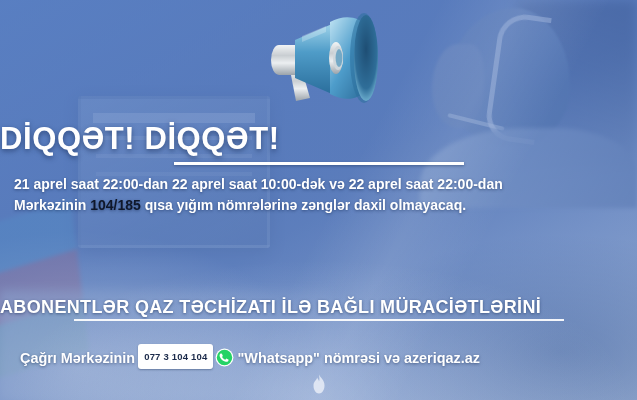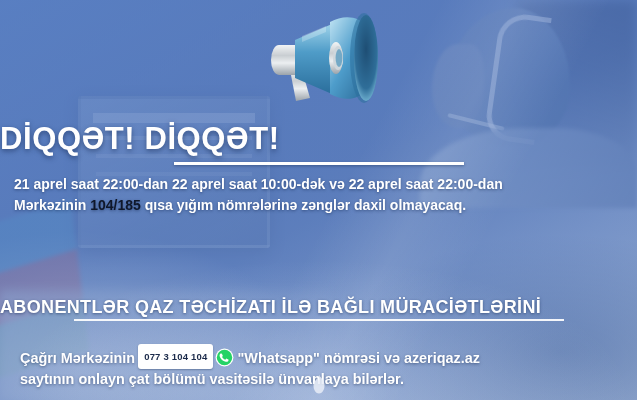--- a/index.html
+++ b/index.html
@@ -299,21 +299,20 @@
 
     <div class="subhead">ABONENTLƏR QAZ TƏCHİZATI İLƏ BAĞLI MÜRACİƏTLƏRİNİ</div>
     <div class="subhead-rule"></div>
 
     <div class="contact">
       <div><span>Çağrı Mərkəzinin</span><span class="phone-badge">077 3 104 104</span><svg class="wa-icon" viewBox="0 0 32 32">
             <circle cx="16" cy="16" r="15" fill="#ffffff"></circle>
             <circle cx="16" cy="16" r="13" fill="#25d366"></circle>
             <path d="M11.6 9.9c-.3-.7-.6-.7-.9-.7h-.7c-.3 0-.7.1-1 .5-.4.4-1.3 1.3-1.3 3.1s1.3 3.6 1.5 3.9c.2.3 2.6 4.1 6.4 5.6 3.1 1.2 3.8 1 4.4.9.7-.1 2.2-.9 2.5-1.8.3-.9.3-1.6.2-1.8-.1-.2-.4-.3-.7-.5-.3-.2-2.2-1.1-2.5-1.2-.3-.1-.6-.2-.8.2-.2.3-.9 1.2-1.1 1.4-.2.2-.4.3-.8.1-.3-.2-1.5-.6-2.8-1.8-1-.9-1.7-2.1-1.9-2.5-.2-.3 0-.5.1-.7.2-.2.3-.4.5-.6.2-.2.2-.3.3-.6.1-.2 0-.4 0-.6-.1-.2-.8-2-1.1-2.7z" fill="#ffffff"></path>
           </svg><span>"Whatsapp" nömrəsi və azeriqaz.az</span></div>
-      <div>saytının onlayn çat bölümü vasitəsilə ünvanlaya bilərlər.</div>
     </div>
   </div>
 
   <svg class="flame" viewBox="0 0 16 20">
     <path d="M8 0.5 C9.6 4 13.5 6 13.5 11.5 C13.5 16 11 19.5 8 19.5 C5 19.5 2.5 16 2.5 11.5 C2.5 7.5 5.5 6.5 6.2 3.6 C6.8 5.4 8 6 8 7.6 C8.8 6 8.4 3 8 0.5 Z" fill="#e9eef8"></path>
   </svg>
 
 </div>
 
 </body></html>

